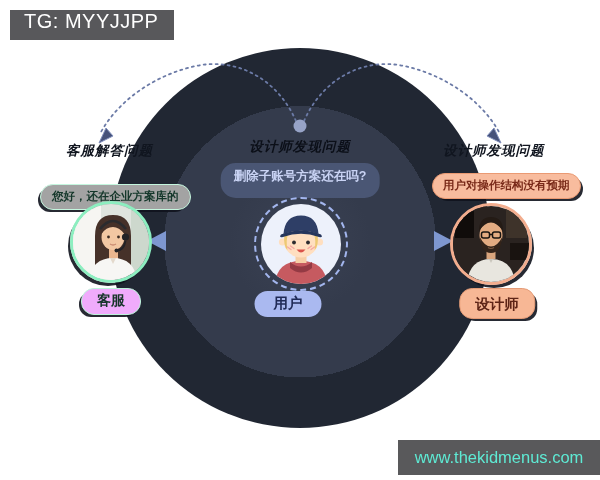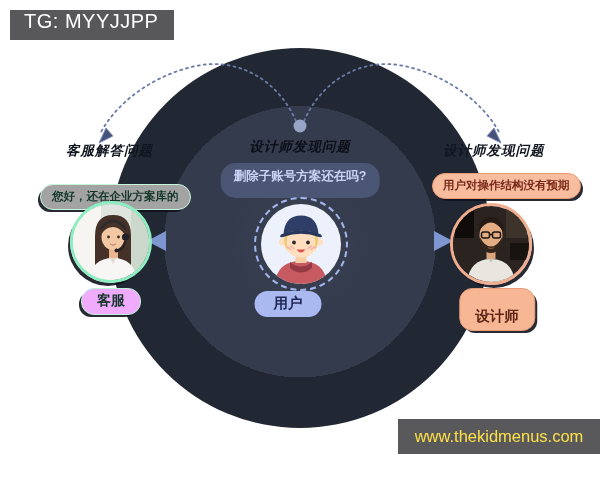--- a/index.html
+++ b/index.html
@@ -87,28 +87,28 @@
     left:111px;top:288px;background:#f0abfc;color:#16352a;font-size:14px;
     padding:3px 15px 4px;border:1px solid #bcf4da;
     box-shadow:-3px 3px 0 -1px rgba(15,19,29,.9);
   }
   .pill.user{
     left:288px;top:291px;background:#aab9f0;color:#202a56;font-size:14.5px;
     padding:3px 19px 4px;
   }
   .pill.designer{
     left:497px;top:288px;background:#f7b795;color:#5e2517;font-size:14.5px;
-    padding:18px 15px 4px;border:1px solid #e59b76;
+    padding:6px 15px 4px;border:1px solid #e59b76;
     box-shadow:3px 3px 0 -1px rgba(15,19,29,.9);
   }
 
   
   .watermark{
-    position:absolute;left:398px;top:419px;width:202px;height:35px;
-    background:#59595b;color:#fde047;font-size:16.5px;
+    position:absolute;left:398px;top:440px;width:202px;height:35px;
+    background:#59595b;color:#5eead4;font-size:16.5px;
     display:flex;align-items:center;justify-content:center;white-space:nowrap;
   }
 </style>
 </head>
 <body>
 
 <div class="stage">
 
   <div class="big-circle"></div>
 

